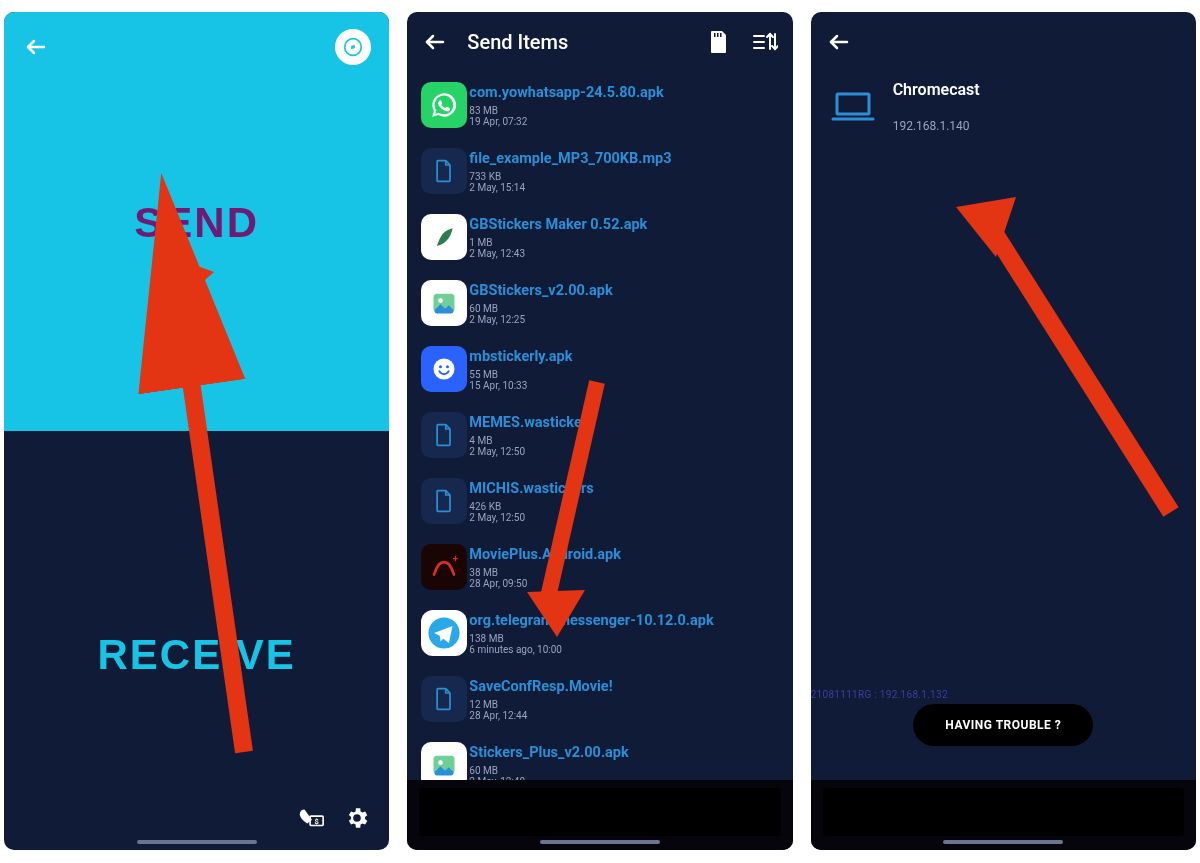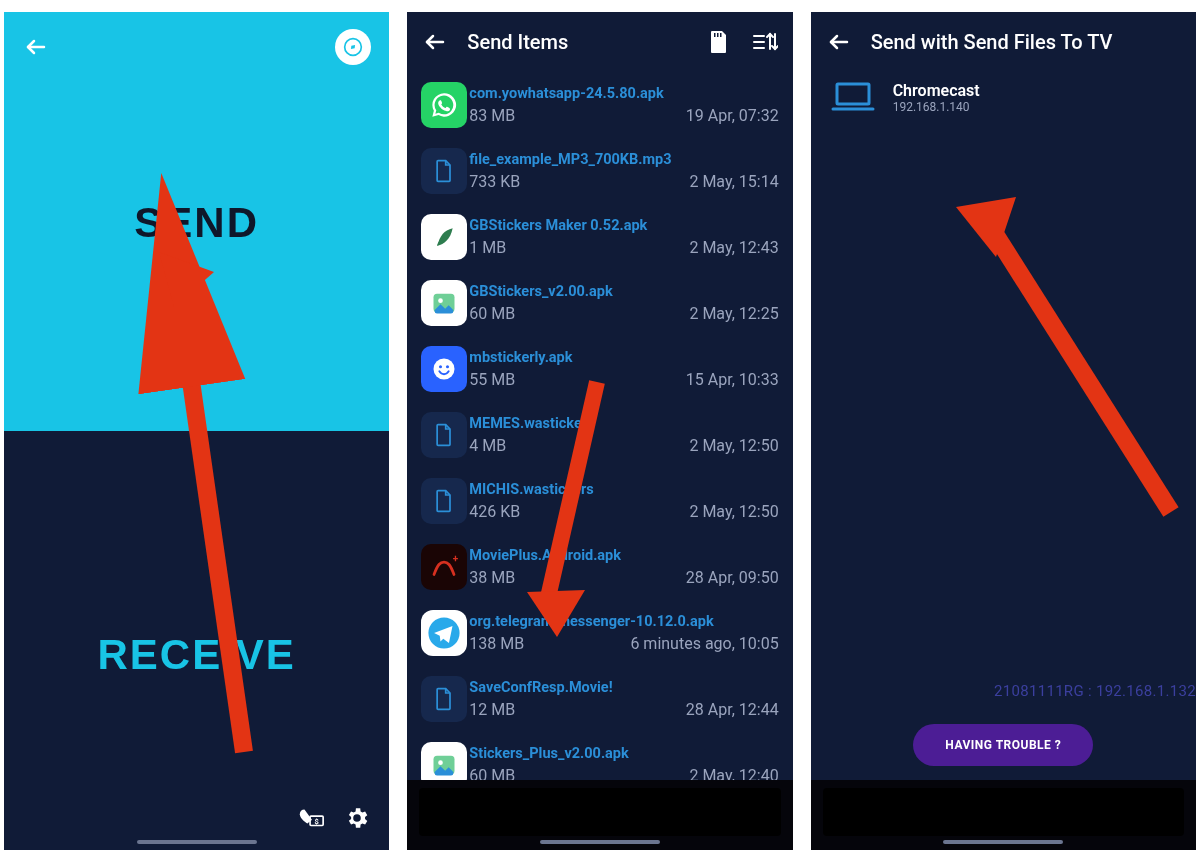--- a/index.html
+++ b/index.html
@@ -1,52 +1,52 @@
 <!DOCTYPE html>
 <html><head>
 <meta charset="utf-8">
 <style>
   * { margin:0; padding:0; box-sizing:border-box; font-family: -apple-system, BlinkMacSystemFont, "Segoe UI", Roboto, Helvetica, Arial, sans-serif; }
   body { background:#ffffff; width:1200px; height:863px; overflow:hidden; }
   .wrap { display:flex; gap:18px; padding:12px 4px; }
-  .phone { width:444px; height:838px; background:#101b37; border-radius:0; position:relative; overflow:hidden; color:#fff; }
+  .phone { width:444px; height:838px; background:#101b37; border-radius:10px; position:relative; overflow:hidden; color:#fff; }
   
   .hdr { height:60px; display:flex; align-items:center; padding:0 14px; gap:18px; }
   .hdr-title { font-size:20px; font-weight:500; }
   .grow { flex:1; }
   .iconbtn { width:28px; height:28px; display:flex; align-items:center; justify-content:center; cursor:pointer; }
   svg { display:block; }
   
   .p1-top { height:50%; background:#18c4e6; position:relative; }
   .p1-bottom { height:50%; position:relative; }
   .p1-hdr { position:absolute; top:0; left:0; right:0; height:70px; display:flex; align-items:center; justify-content:space-between; padding:0 18px; }
   .compass-circle { width:36px; height:36px; border-radius:50%; background:#fff; display:flex; align-items:center; justify-content:center; }
   .big-label { position:absolute; left:0; right:0; text-align:center; font-family:"Arial Black",Impact,sans-serif; font-weight:900; letter-spacing:2px; user-select:none; }
-  .send-label { top:48%; transform:translateY(-30%); color:#0f172a; font-size:42px; }
+  .send-label { top:48%; transform:translateY(-30%); color:#701a75; font-size:42px; }
   .recv-label { top:50%; transform:translateY(-20%); color:#18c4e6; font-size:42px; }
   .p1-foot { position:absolute; bottom:18px; right:18px; display:flex; align-items:center; gap:18px; }
   .home-ind { position:absolute; bottom:6px; left:50%; transform:translateX(-50%); width:120px; height:4px; background:#6b7590; border-radius:2px; }
   
   .list { height:calc(100% - 60px - 70px); overflow:hidden; }
   .row { display:flex; align-items:center; padding:10px 14px; gap:2px; }
   .thumb { width:46px; height:46px; border-radius:10px; background:#16284d; display:flex; align-items:center; justify-content:center; flex-shrink:0; }
   .thumb svg { width:24px; height:24px; }
   .meta { flex:1; min-width:0; }
   .fname { color:#2b8fd8; font-weight:700; font-size:14.5px; white-space:nowrap; overflow:hidden; text-overflow:ellipsis; }
-  .sub { display:flex; justify-content:space-between; font-size:16px; color:#9aa4bd; margin-top:4px; }
+  .sub { display:flex; justify-content:space-between; font-size:10px; color:#9aa4bd; margin-top:4px;flex-direction:column; }
   .banner { position:absolute; bottom:0; left:0; right:0; height:70px; background:#05050b; }
   .banner-inner { margin:8px 12px; height:48px; background:#000; border-radius:4px; }
   
   .instr { color:#18a6d6; font-size:13.5px; padding:8px 18px 18px; }
   .dev-row { display:flex; align-items:center; gap:18px; padding:8px 20px; }
   .dev-icon { width:44px; height:34px; display:flex; align-items:center; justify-content:center; }
   .dev-name { font-size:16px; font-weight:600; color:#fff; }
-  .dev-ip { font-size:12px; color:#9aa4bd; margin-top:0; }
-  .trouble-btn { position:absolute; bottom:84px; left:50%; transform:translateX(-50%); background:#4c1d95; color:#fff; font-size:12px; font-weight:700; letter-spacing:.5px; padding:14px 32px; border-radius:28px; }
-  .this-dev { position:absolute; bottom:150px; left:11px; right:0; text-align:right; font-size:15px; color:#3b3f9e; letter-spacing:.3px; }
+  .dev-ip { font-size:12px; color:#9aa4bd; margin-top:20px; }
+  .trouble-btn { position:absolute; bottom:104px; left:50%; transform:translateX(-50%); background:#000000; color:#fff; font-size:12px; font-weight:700; letter-spacing:.5px; padding:14px 32px; border-radius:28px; }
+  .this-dev { position:absolute; bottom:150px; left:0; right:0; text-align:left; font-size:10px; color:#3b3f9e; letter-spacing:.3px; }
   
   .arrow { position:absolute; pointer-events:none; }
   .arrow svg { overflow:visible; }
 </style>
 </head>
 <body>
 
 <div class="wrap">
 
   <div class="phone">
@@ -268,21 +268,21 @@
               <svg width="34" height="34" viewBox="0 0 24 24">
                 <circle cx="12" cy="12" r="11" fill="#29a9ea"></circle>
                 <path d="M5 12l13-5-2.5 12-4-3-2 2-.5-4z" fill="#fff"></path>
               </svg>
             </div>
           </div>
           <div class="meta">
             <div class="fname">org.telegram.messenger-10.12.0.apk</div>
             <div class="sub">
               <span>138 MB</span>
-              <span>6 minutes ago, 10:05</span>
+              <span>6 minutes ago, 10:00</span>
             </div>
           </div>
         </div>
         <div class="row">
           <div class="thumb">
             <svg width="24" height="28" viewBox="0 0 24 28" fill="none" stroke="#2b8fd8" stroke-width="2">
               <path d="M5 2h9l5 5v18a1 1 0 01-1 1H5a1 1 0 01-1-1V3a1 1 0 011-1z"></path>
               <path d="M14 2v5h5"></path>
             </svg>
           </div>
@@ -327,21 +327,20 @@
   </div>
 
   <div class="phone">
     <div class="hdr">
       <div class="iconbtn">
         <svg width="24" height="24" viewBox="0 0 24 24" fill="none" stroke="#fff" stroke-width="2.5" stroke-linecap="round" stroke-linejoin="round">
             <line x1="20" y1="12" x2="4" y2="12"></line>
             <polyline points="10 18 4 12 10 6"></polyline>
           </svg>
       </div>
-      <div class="hdr-title">Send with Send Files To TV</div>
     </div>
     <div class="dev-row">
       <div class="dev-icon">
         <svg width="44" height="32" viewBox="0 0 44 32" fill="none" stroke="#2b8fd8" stroke-width="3" stroke-linejoin="round">
             <rect x="6" y="3" width="32" height="20" rx="1"></rect>
             <path d="M2 28 h40" stroke-linecap="round"></path>
           </svg>
       </div>
       <div>
         <div class="dev-name">Chromecast</div>

